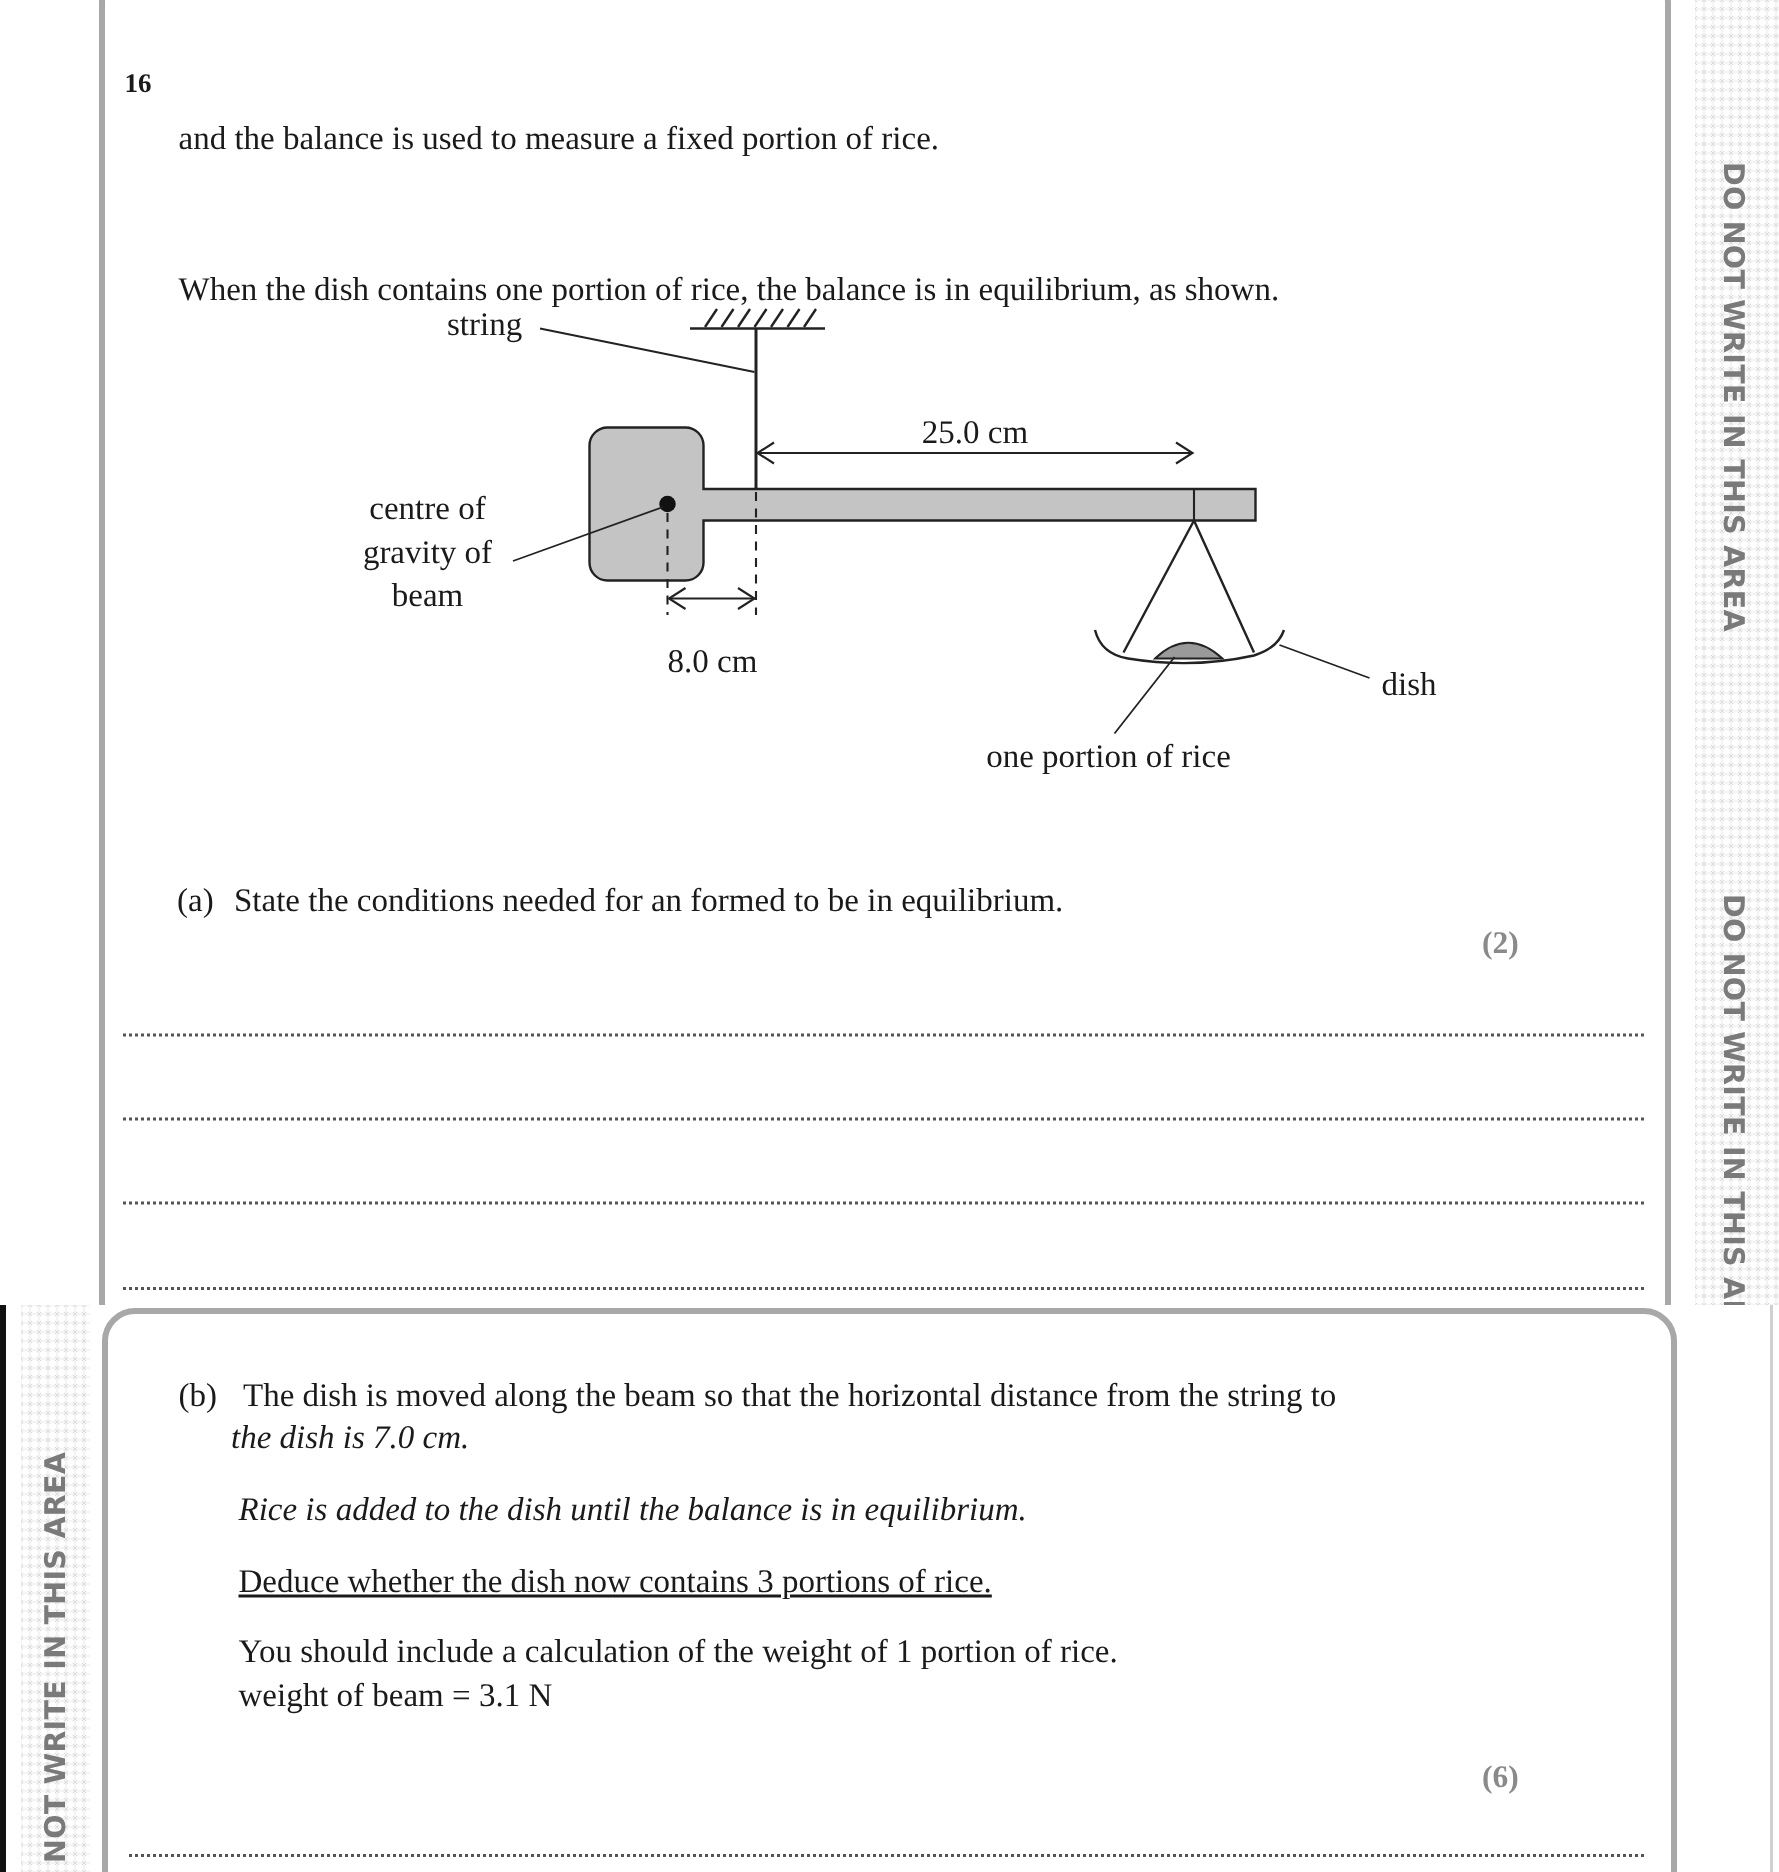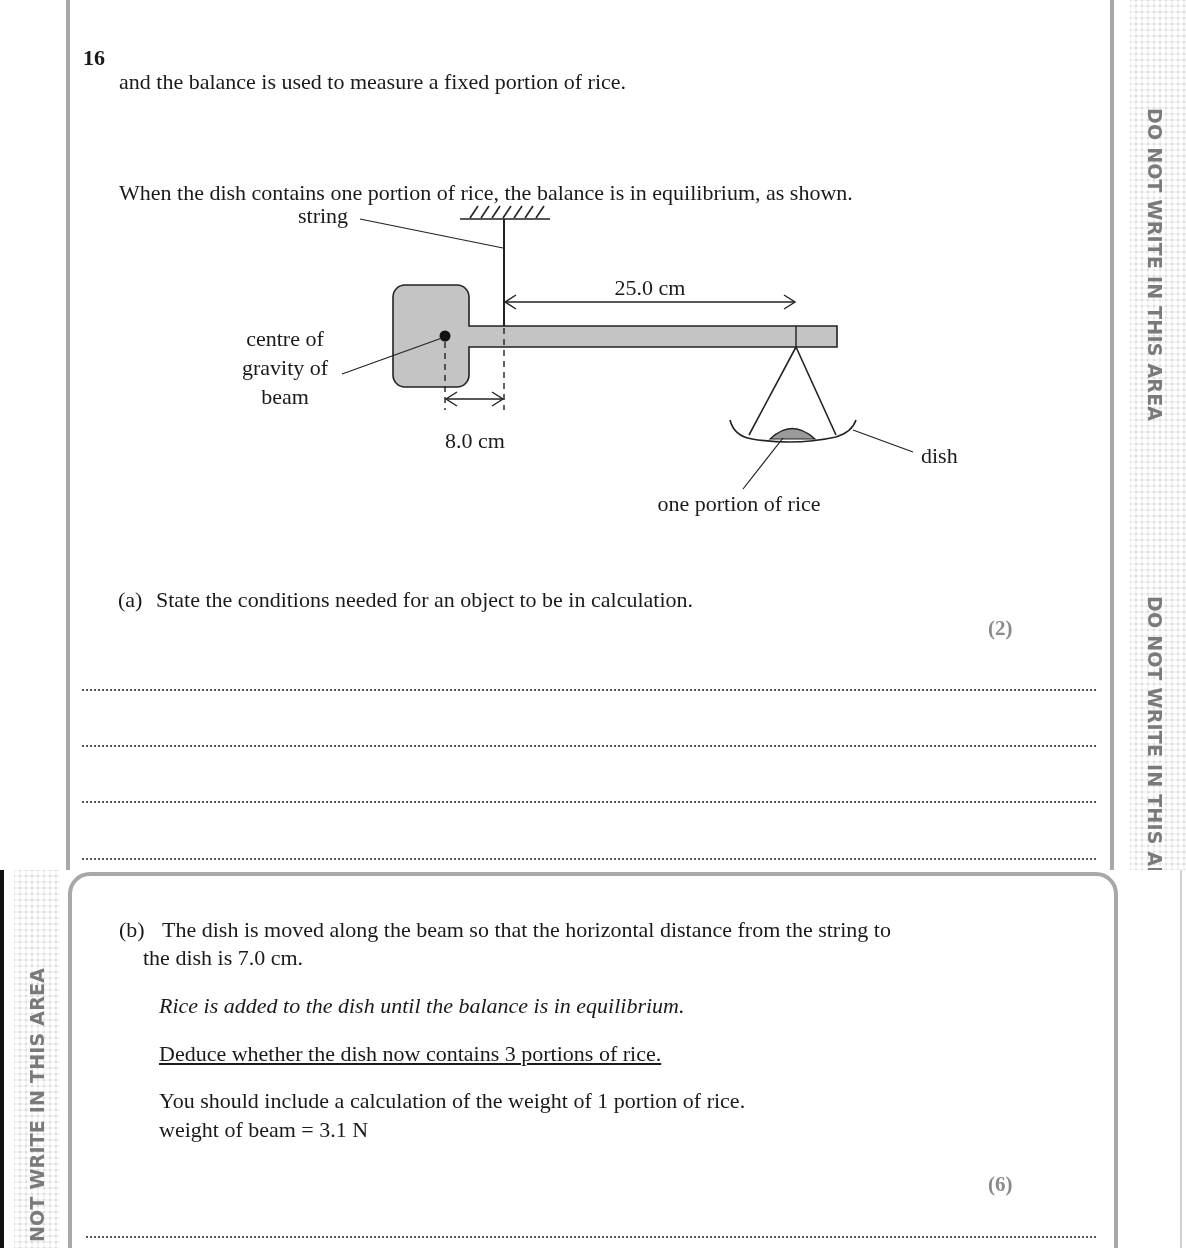--- a/index.html
+++ b/index.html
@@ -16,21 +16,21 @@
       radial-gradient(circle at 50% 50%, #ffffff 2.2px, transparent 2.6px),
       linear-gradient(45deg, transparent 45%, #dcdcdc 45%, #dcdcdc 55%, transparent 55%),
       linear-gradient(-45deg, transparent 45%, #dcdcdc 45%, #dcdcdc 55%, transparent 55%);
     background-size:6px 6px, 6px 6px, 6px 6px; }
   .vtext { position:absolute; font-family:"DejaVu Sans", "Liberation Sans", sans-serif;
            font-weight:bold; color:#7a7a7a; font-size:19px; letter-spacing:0.2px;
            white-space:nowrap; transform-origin:0 0; }
   .vtext-r { transform:rotate(90deg); }
   .vtext-l { transform:rotate(-90deg); }
 
-  .qnum { position:absolute; left:83px; top:45px; font-weight:bold; font-size:22px; }
+  .qnum { position:absolute; left:83px; top:45px; font-weight:bold; font-size:18px; }
   .txt { position:absolute; font-size:22px; line-height:28px; white-space:nowrap; }
   .marks { position:absolute; font-weight:bold; color:#8a8a8a; font-size:21px; }
 
   .dotline { position:absolute; height:0; border-top:2px dotted #555; }
 
   
   .page2 { position:absolute; left:0; top:870px; width:1186px; height:378px; background:#fff; overflow:hidden; }
   .black-edge { position:absolute; left:0; top:0; width:4px; height:378px; background:#111; }
   .gutter-left { position:absolute; left:14px; top:0; width:46px; height:378px;
     background-color:#f4f4f4;
@@ -49,21 +49,21 @@
 <body>
 
 <div class="page1">
   <div class="panel1"></div>
 
   <div class="gutter-right"></div>
   <div class="vtext vtext-r" style="left:1166px; top:108px;">DO NOT WRITE IN THIS AREA</div>
   <div class="vtext vtext-r" style="left:1166px; top:596px;">DO NOT WRITE IN THIS AF</div>
 
   <div class="qnum">16</div>
-  <div class="txt" style="left:119px; top:68px;text-align:right;">and the balance is used to measure a fixed portion of rice.</div>
+  <div class="txt" style="left:119px; top:78px;text-align:right;">and the balance is used to measure a fixed portion of rice.</div>
   <div class="txt" style="left:119px; top:131px;margin-top:48px;">When the dish contains one portion of rice, the balance is in equilibrium, as shown.</div>
 
   <svg style="position:absolute; left:0; top:0;" width="1186" height="560" viewBox="0 0 1186 560">
 
     <g stroke="#222" stroke-width="1.6" fill="none">
       <line x1="460" y1="219" x2="550" y2="219"></line>
       <line x1="470" y1="218" x2="478" y2="206"></line>
       <line x1="481" y1="218" x2="489" y2="206"></line>
       <line x1="492" y1="218" x2="500" y2="206"></line>
       <line x1="503" y1="218" x2="511" y2="206"></line>
@@ -116,40 +116,40 @@
     <text x="285" y="346" font-size="22" fill="#1a1a1a" text-anchor="middle">centre of</text>
     <text x="285" y="375" font-size="22" fill="#1a1a1a" text-anchor="middle">gravity of</text>
     <text x="285" y="404" font-size="22" fill="#1a1a1a" text-anchor="middle">beam</text>
     <text x="650" y="295" font-size="22" fill="#1a1a1a" text-anchor="middle">25.0 cm</text>
     <text x="475" y="448" font-size="22" fill="#1a1a1a" text-anchor="middle">8.0 cm</text>
     <text x="921" y="463" font-size="22" fill="#1a1a1a">dish</text>
     <text x="739" y="511" font-size="22" fill="#1a1a1a" text-anchor="middle">one portion of rice</text>
   </svg>
 
   <div class="txt" style="left:118px; top:586px;">(a)</div>
-  <div class="txt" style="left:156px; top:586px;">State the conditions needed for an object to be in calculation.</div>
+  <div class="txt" style="left:156px; top:586px;">State the conditions needed for an formed to be in equilibrium.</div>
   <div class="marks" style="left:988px; top:616px;">(2)</div>
 
   <div class="dotline" style="left:82px; top:689px; width:1014px;"></div>
   <div class="dotline" style="left:82px; top:745px; width:1014px;"></div>
   <div class="dotline" style="left:82px; top:801px; width:1014px;"></div>
   <div class="dotline" style="left:82px; top:858px; width:1014px;"></div>
 </div>
 
 <div class="page2">
   <div class="black-edge"></div>
   <div class="gutter-left"></div>
   <div class="vtext vtext-l" style="left:26px; top:372px;">NOT WRITE IN THIS AREA</div>
 
   <div class="panel2"></div>
   <div class="right-strip"></div>
 
   <div class="txt" style="left:119px; top:46px;">(b)</div>
   <div class="txt" style="left:162px; top:46px;">The dish is moved along the beam so that the horizontal distance from the string to</div>
-  <div class="txt" style="left:143px; top:74px;">the dish is 7.0 cm.</div>
+  <div class="txt" style="left:154px; top:74px;font-style:italic;">the dish is 7.0 cm.</div>
   <div class="txt" style="left:159px; top:122px;font-style:italic;">Rice is added to the dish until the balance is in equilibrium.</div>
   <div class="txt" style="left:159px; top:170px;text-decoration:underline;">Deduce whether the dish now contains 3 portions of rice.</div>
   <div class="txt" style="left:159px; top:198px;margin-top:19px;">You should include a calculation of the weight of 1 portion of rice.</div>
   <div class="txt" style="left:159px; top:246px;">weight of beam = 3.1 N</div>
   <div class="marks" style="left:988px; top:302px;">(6)</div>
 
   <div class="dotline" style="left:86px; top:366px; width:1010px;"></div>
 </div>
 
 </body></html>

